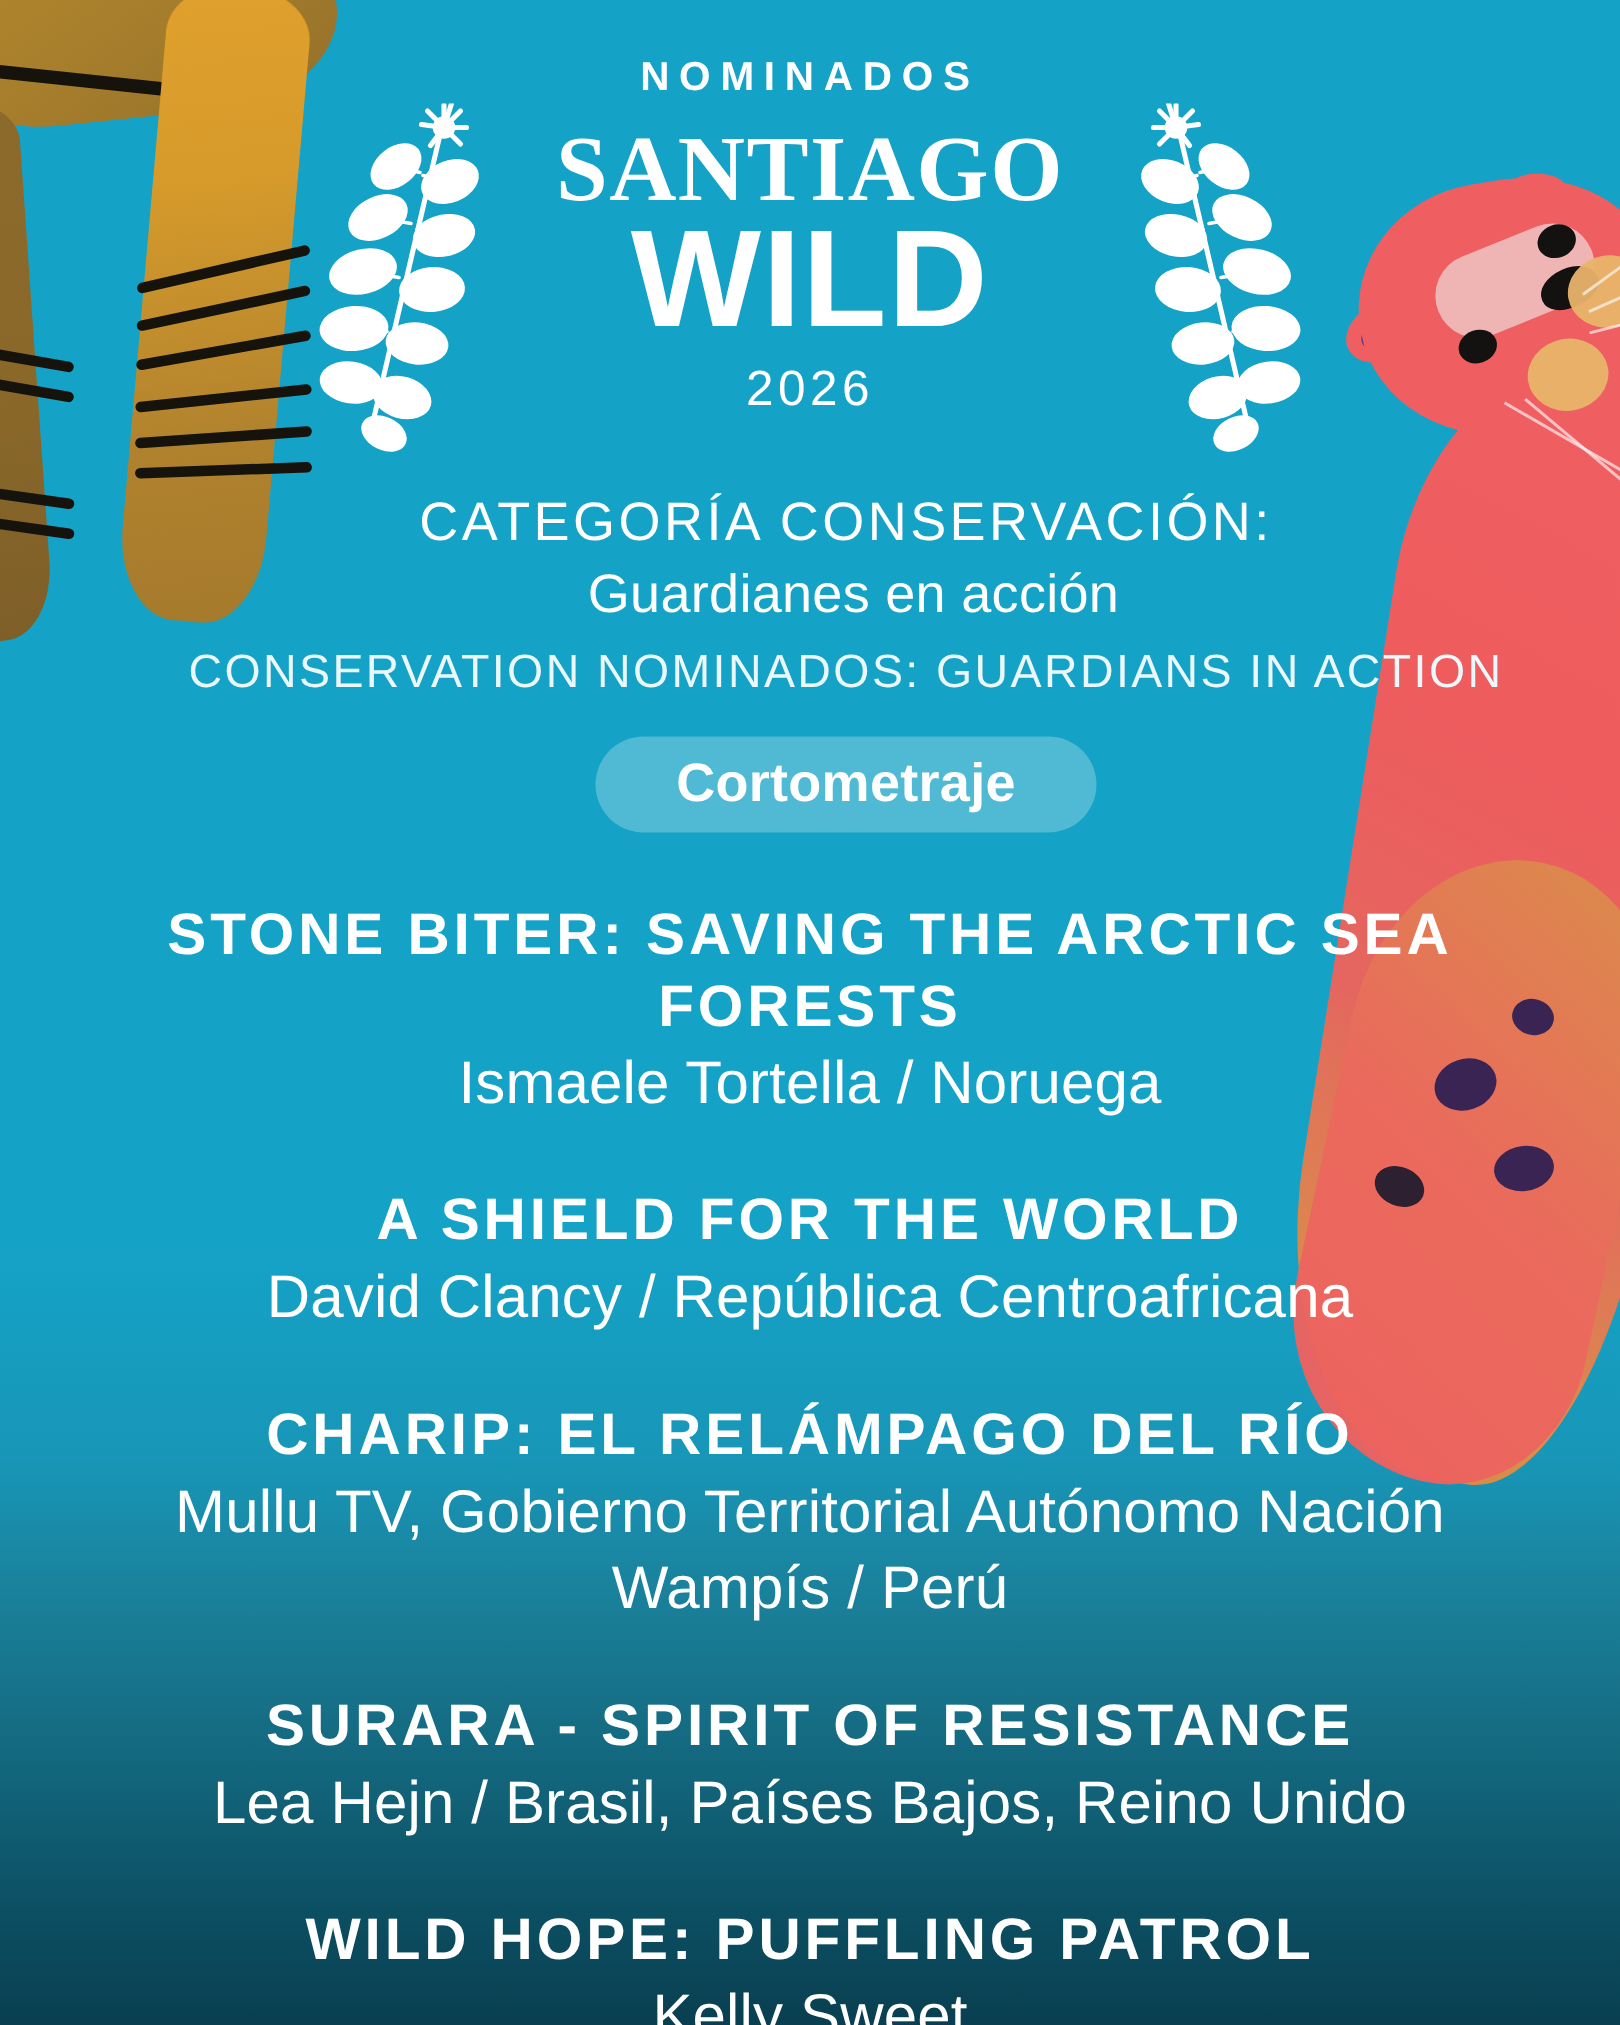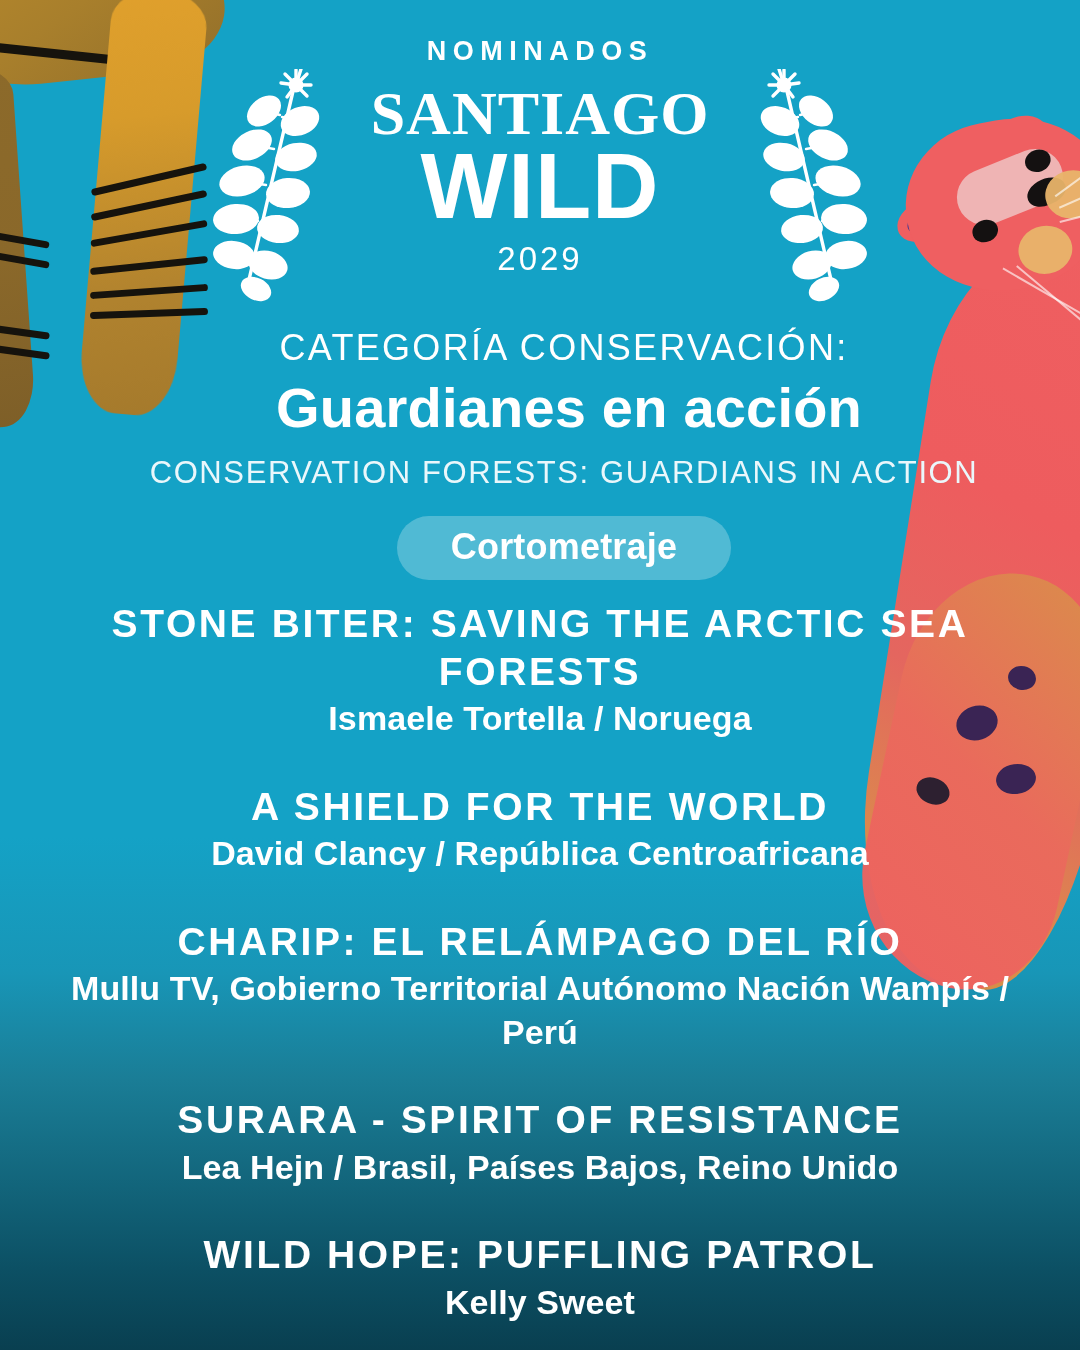--- a/index.html
+++ b/index.html
@@ -245,22 +245,22 @@
     text-align: center;
     padding-left: 48px;
   }
   #cat-kicker {
     font-size: 36px;
     font-weight: 400;
     letter-spacing: 2.3px;
     line-height: 1.18;
   }
   #cat-title {
-    font-size: 56px;
-    font-weight: 700;
+    font-size: 36px;
+    font-weight: 400;
     letter-spacing: .2px;
     line-height: 1.25;
     margin-top: 4px;
     margin-left: 10px;
   }
   #cat-en {
     font-size: 31px;
     font-weight: 300;
     letter-spacing: 1.6px;
     line-height: 1.3;
@@ -292,22 +292,22 @@
   .nominee { margin-bottom: 42px; }
   .nominee:last-child { margin-bottom: 0; }
   .nom-title {
     font-size: 39px;
     font-weight: 700;
     letter-spacing: 2.6px;
     line-height: 1.22;
     text-transform: uppercase;
   }
   .nom-credit {
-    font-size: 34px;
-    font-weight: 700;
+    font-size: 40px;
+    font-weight: 400;
     letter-spacing: .1px;
     line-height: 1.28;
     margin-top: 2px;
     text-align: center;
   }
 </style>
 </head>
 <body>
 
 <div id="poster">
@@ -451,28 +451,28 @@
             <line x1="66" y1="80" x2="44" y2="76"></line>
             <line x1="58" y1="116" x2="34" y2="112"></line>
             <line x1="50" y1="152" x2="28" y2="150"></line>
             <line x1="44" y1="188" x2="26" y2="186"></line>
           </g>
         </g>
       </svg>
 
       <div id="wm-santiago">SANTIAGO</div>
       <div id="wm-wild">WILD</div>
-      <div id="wm-year">2029</div>
+      <div id="wm-year">2026</div>
     </div>
   </div>
 
   <div id="category-block">
     <div id="cat-kicker">CATEGORÍA CONSERVACIÓN:</div>
     <div id="cat-title">Guardianes en acción</div>
-    <div id="cat-en"><span>CONSERVATION FORESTS: </span><span class="en-italic">GUARDIANS IN ACTION</span></div>
+    <div id="cat-en"><span>CONSERVATION NOMINADOS: </span><span class="en-italic">GUARDIANS IN ACTION</span></div>
     <div id="format-pill">Cortometraje</div>
   </div>
 
   <div id="nominees">
 
     <div class="nominee">
       <div class="nom-title">STONE BITER: SAVING THE ARCTIC SEA FORESTS</div>
       <div class="nom-credit">Ismaele Tortella / Noruega</div>
     </div>
 

